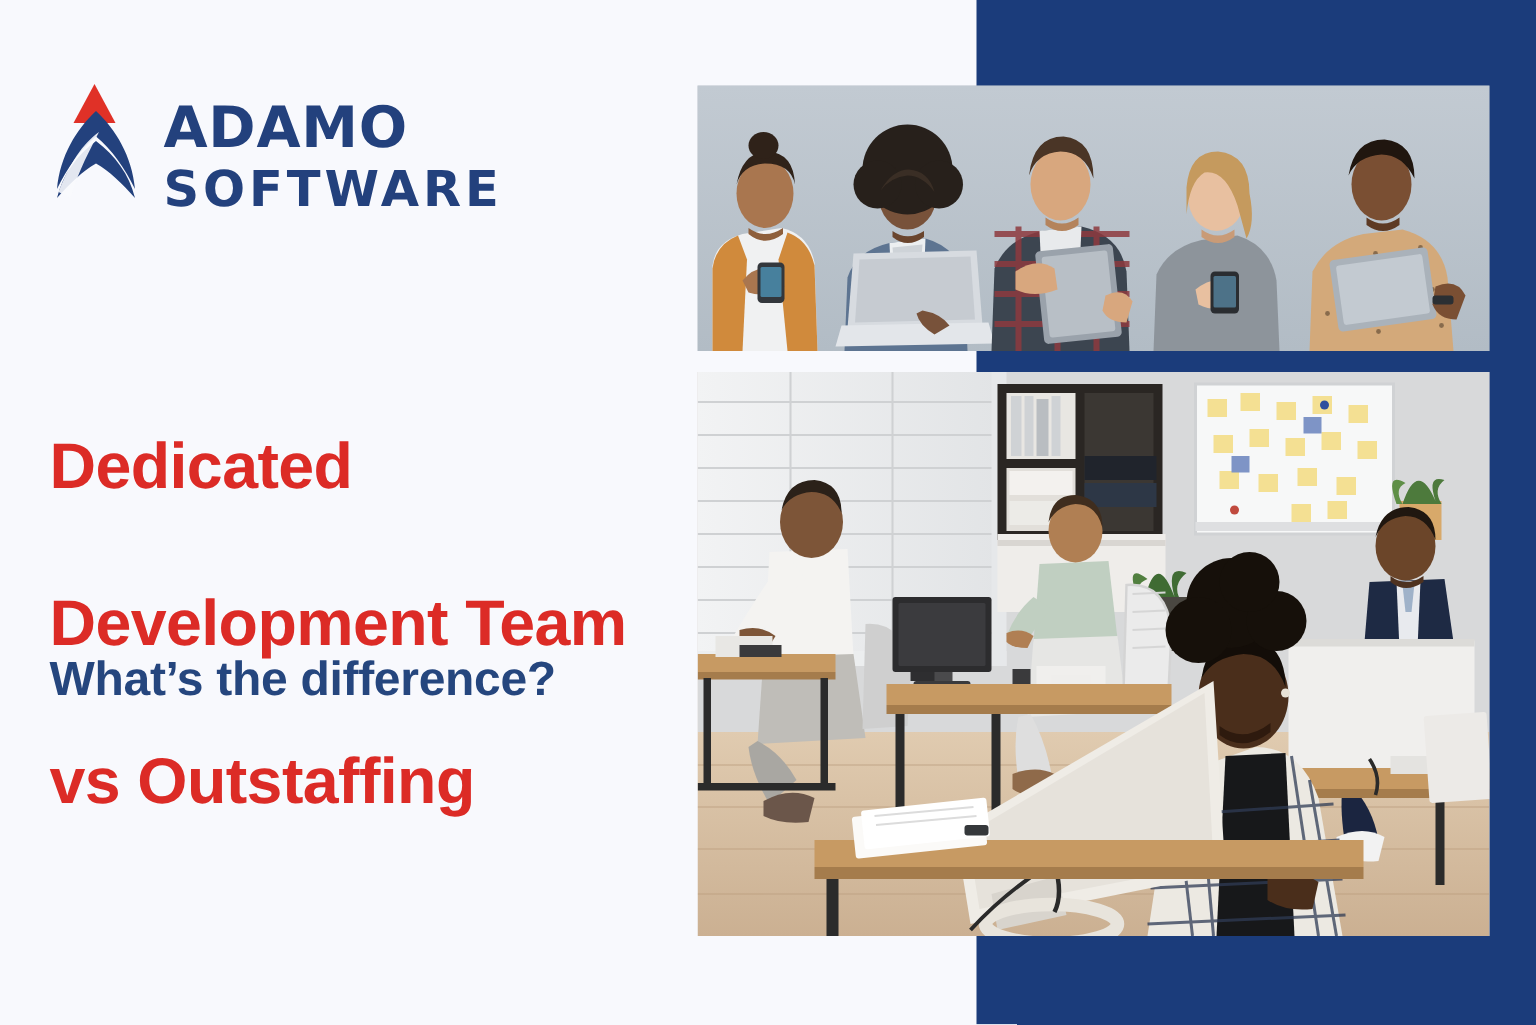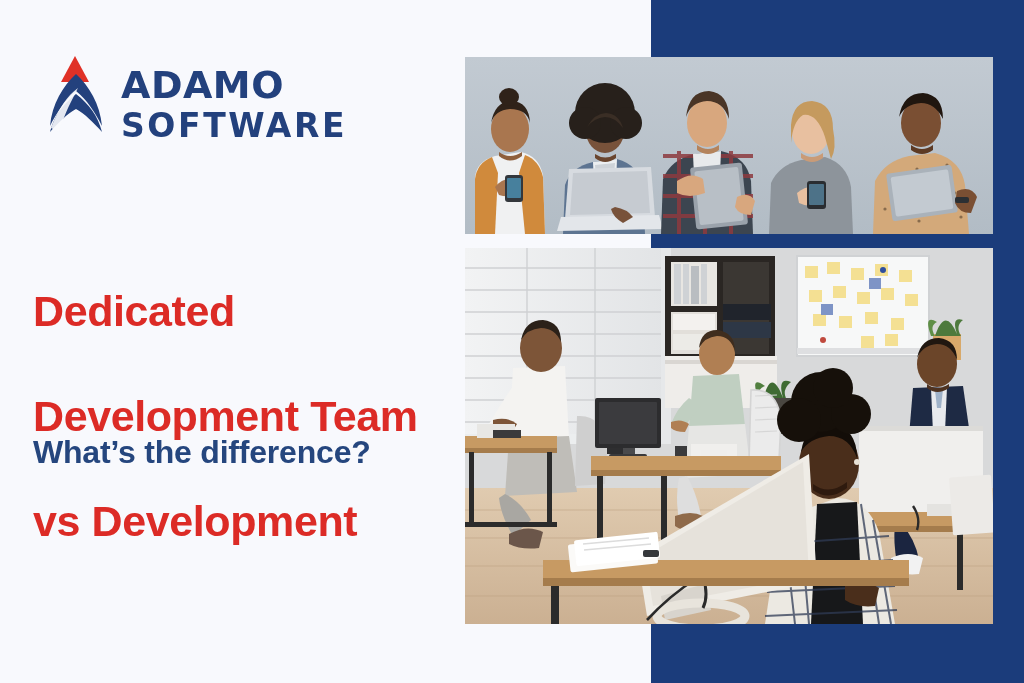--- a/index.html
+++ b/index.html
@@ -28,21 +28,21 @@
     left: 651px;
     top: 0;
     width: 373px;
     height: 683px;
     background: #1b3c7b;
   }
 
   
   .logo {
     position: absolute;
-    left: 45px;
+    left: 33px;
     top: 52px;
     width: 270px;
     height: 88px;
   }
   .logo-mark {
     position: absolute;
     left: 0;
     top: 0;
     width: 62px;
     height: 86px;
@@ -137,21 +137,21 @@
     </div>
     <div class="logo-words">
       <div class="logo-adamo">ADAMO</div>
       <div class="logo-software">SOFTWARE</div>
     </div>
   </div>
 
   <div class="headline">
     <div class="headline-line">Dedicated</div>
     <div class="headline-line">Development Team</div>
-    <div class="headline-line">vs Development</div>
+    <div class="headline-line">vs Outstaffing</div>
   </div>
 
   <div class="subtitle">What’s the difference?</div>
 
   <div class="photo photo-top">
     <svg viewBox="0 0 528 177" xmlns="http://www.w3.org/2000/svg">
       <defs>
         <linearGradient id="wallG" x1="0" y1="0" x2="0" y2="1">
           <stop offset="0%" stop-color="#c2cad2"></stop>
           <stop offset="100%" stop-color="#b2bcc5"></stop>

